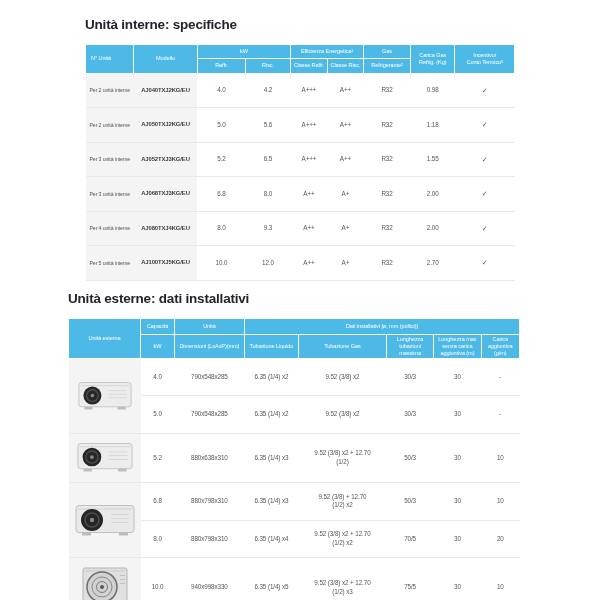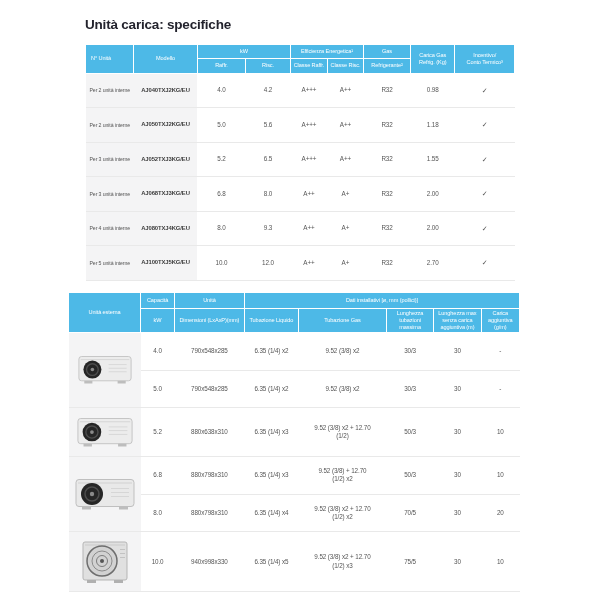--- a/index.html
+++ b/index.html
@@ -46,21 +46,21 @@
   .t2 td.c-img { background:var(--col-gray,#f4f4f5); padding:0; }
   td.c-check { font-size:7px; }
   .unit-img-wrap { display:flex; align-items:center; justify-content:center; width:100%; height:100%; }
 </style>
 </head>
 <body>
 
 <div class="page">
 
   <section class="sec1">
-    <h2 class="sec-title">Unità carica: specifiche</h2>
+    <h2 class="sec-title">Unità interne: specifiche</h2>
     <table class="t1">
       <colgroup>
         <col style="width:11.2%">
           <col style="width:14.9%">
           <col style="width:11.2%">
           <col style="width:10.5%">
         <col style="width:8.6%">
           <col style="width:8.4%">
           <col style="width:11.0%">
           <col style="width:10.3%">
@@ -151,20 +151,21 @@
           <td>A+</td>
           <td>R32</td>
           <td>2.70</td>
           <td class="c-check">✓</td>
         </tr>
       </tbody>
     </table>
   </section>
 
   <section class="sec2">
+    <h2 class="sec-title">Unità esterne: dati installativi</h2>
     <table class="t2">
       <colgroup>
         <col style="width:16%">
           <col style="width:7.5%">
           <col style="width:15.5%">
           <col style="width:12%">
         <col style="width:19.5%">
           <col style="width:10.5%">
           <col style="width:10.5%">
           <col style="width:8.5%">

